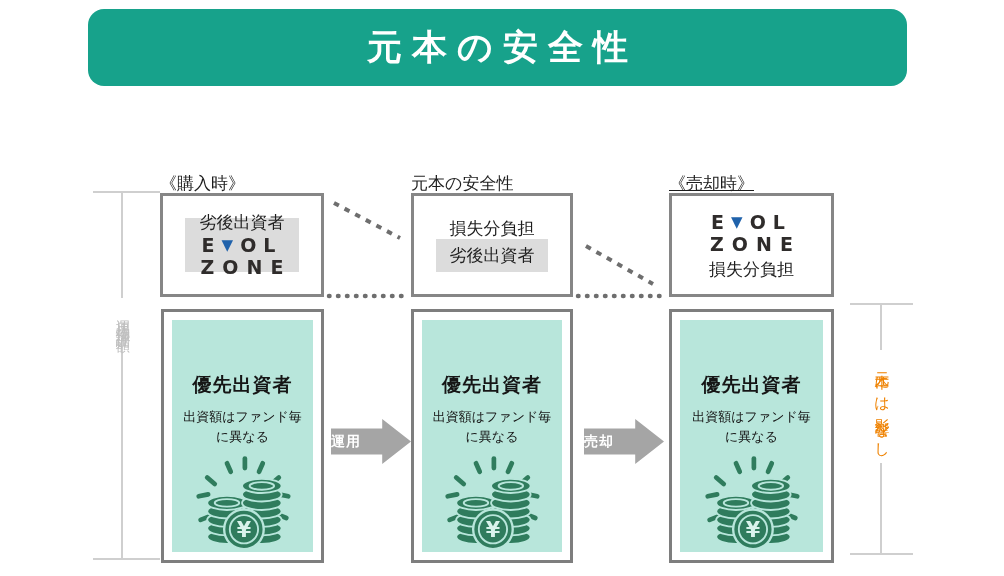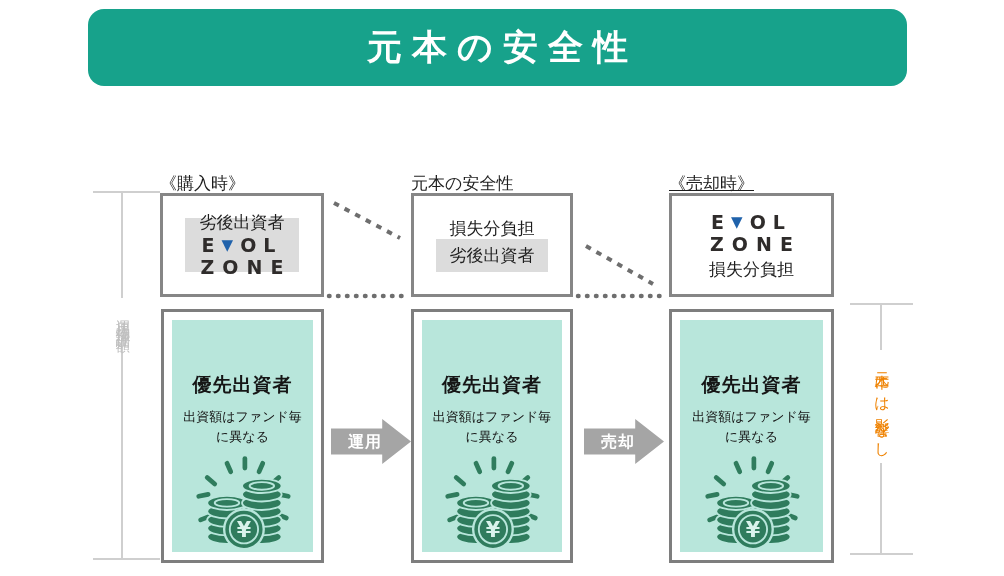--- a/index.html
+++ b/index.html
@@ -63,21 +63,21 @@
   .priority-note { margin-top:9px; font-size:13px; line-height:1.55; color:#161616; text-align:center; }
   .coins-wrap { position:absolute; left:50%; bottom:2px; transform:translateX(-50%); width:104px; height:98px; }
 
   
   .flow-arrow {
     position:absolute; top:419px; width:80px; height:45px; background:#a5a5a5;
     clip-path:polygon(0 21%, 64% 21%, 64% 0, 100% 50%, 64% 100%, 64% 79%, 0 79%);
   }
   .flow-arrow .arrow-label {
     position:absolute; left:0; top:50%; transform:translateY(-50%);
-    width:51px; text-align:right; color:#ffffff; font-size:16px; font-weight:bold; letter-spacing:1px;
+    width:51px; text-align:left; color:#ffffff; font-size:14px; font-weight:bold; letter-spacing:1px;
   }
   .arrow1 { left:331px; }
   .arrow2 { left:584px; }
 
   
   .overlay { position:absolute; left:0; top:0; width:1004px; height:576px; pointer-events:none; }
 
   
   .bracket-line { position:absolute; background:#cfcfcf; }
   .lcap-top { left:93px; top:191px; width:67px; height:2px; }

